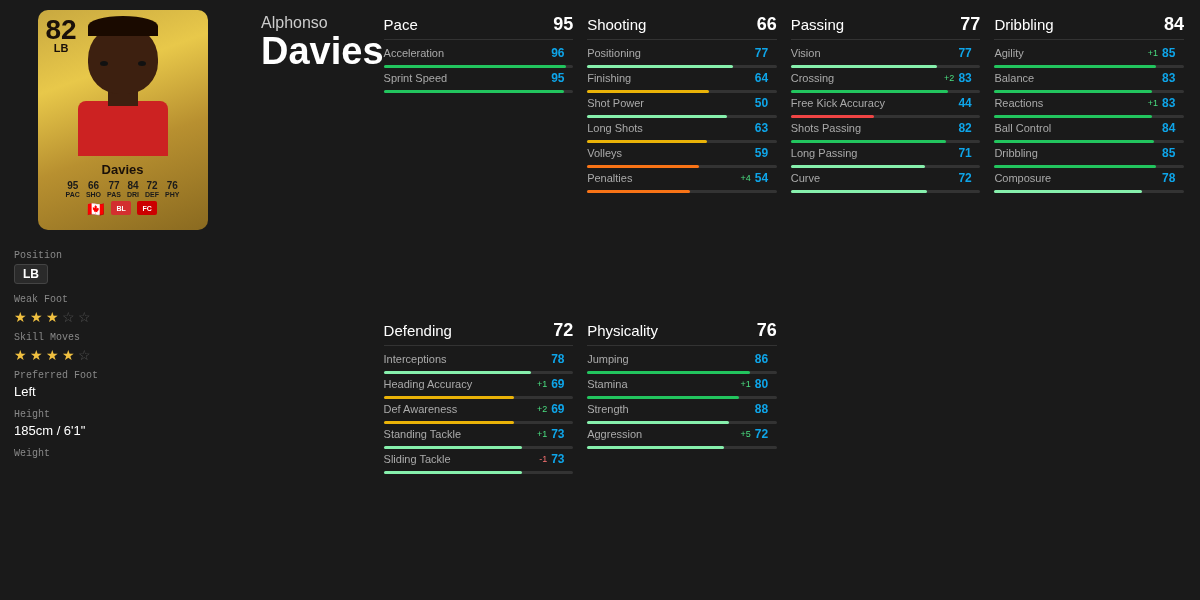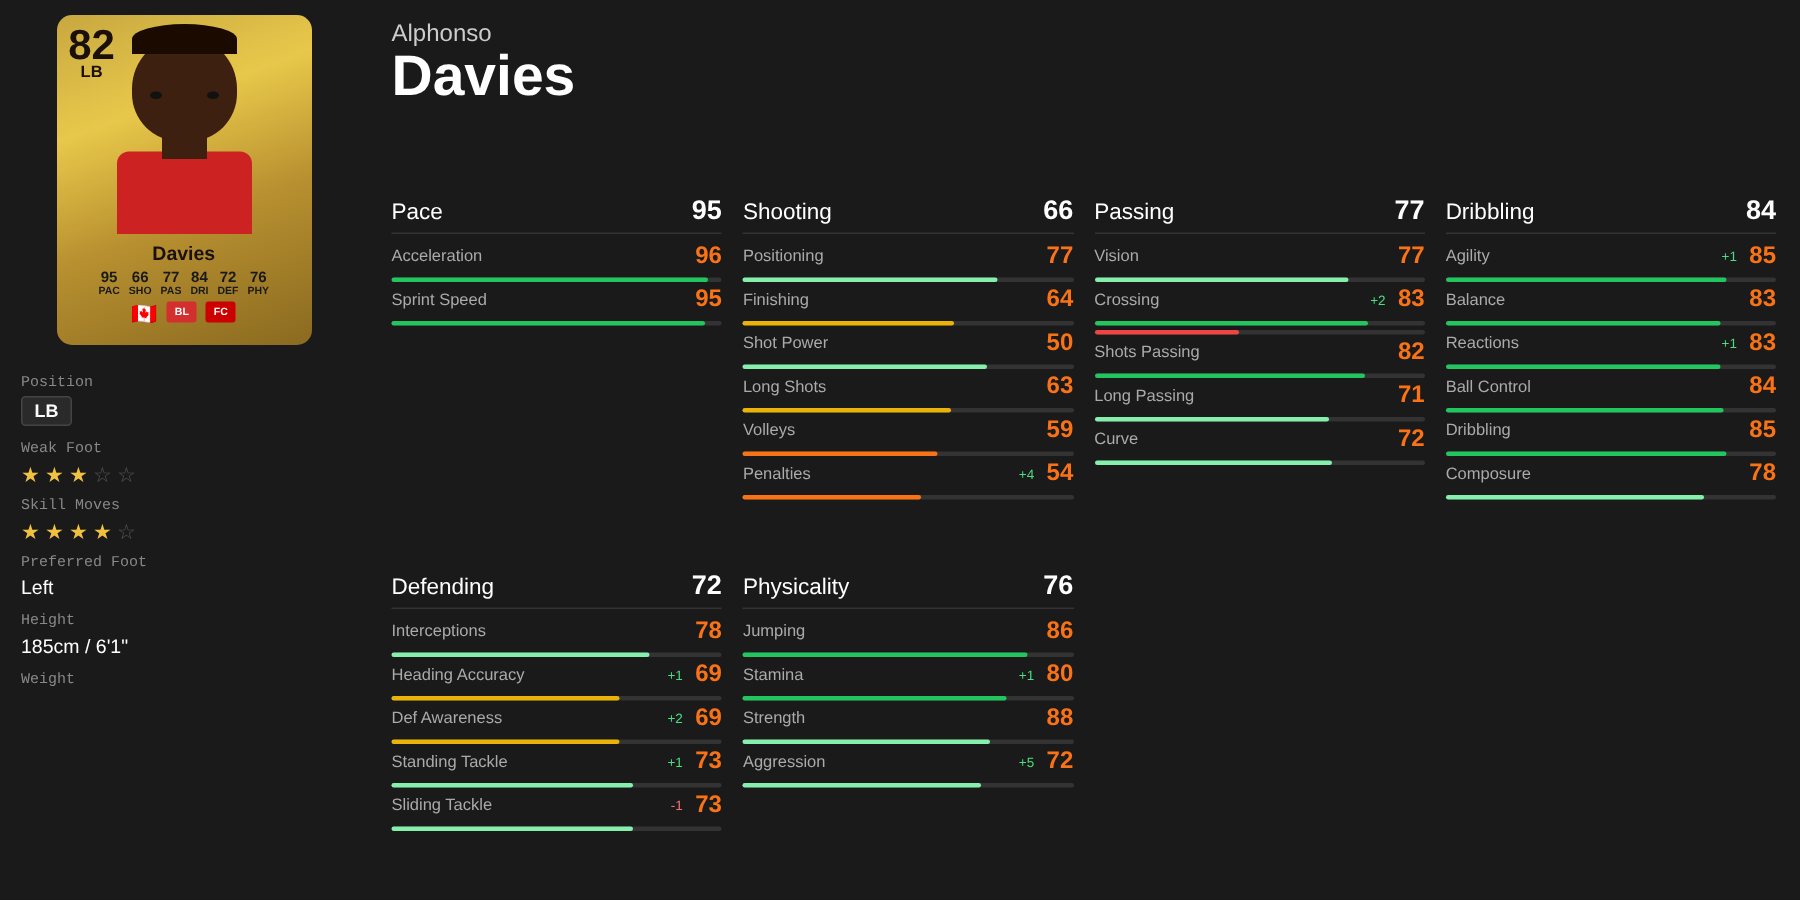--- a/index.html
+++ b/index.html
@@ -104,22 +104,20 @@
       display: inline-block;
     }
 
     .star-filled::before { content: '★'; color: #f0c040; font-size: 14px; }
     .star-empty::before { content: '☆'; color: #555; font-size: 14px; }
 
     .right-content {
       flex: 1;
       padding: 14px 16px;
       display: flex;
-      flex-direction: column;
-      gap: 48px;
     }
 
     .player-header {
       margin-bottom: 12px;
     }
 
     .player-first-name {
       font-size: 16px;
       color: #ccc;
       font-weight: 400;
@@ -184,25 +182,25 @@
       color: #4ade80;
       min-width: 18px;
       text-align: right;
     }
 
     .stat-modifier.neg {
       color: #f87171;
     }
 
     .stat-val {
-      font-size: 16px;
+      font-size: 12px;
       font-weight: 700;
-      color: #f97316;
+      color: #0ea5e9;
       min-width: 22px;
-      text-align: right;
+      text-align: left;
     }
 
     .stat-bar-container {
       width: 100%;
       height: 3px;
       background: #333;
       border-radius: 2px;
       margin-bottom: 3px;
     }
 
@@ -459,20 +457,25 @@
           <div class="stat-row">
             <span class="stat-name">Crossing</span>
             <span class="stat-modifier">+2</span>
             <span class="stat-val">83</span>
           </div>
           <div class="stat-bar-container">
             <div class="stat-bar" style="width: 83%; background: rgb(34, 197, 94);"></div>
           </div>
         </div>
         <div>
+          <div class="stat-row">
+            <span class="stat-name">Free Kick Accuracy</span>
+            <span class="stat-modifier"></span>
+            <span class="stat-val">44</span>
+          </div>
           <div class="stat-bar-container">
             <div class="stat-bar" style="width: 44%; background: rgb(239, 68, 68);"></div>
           </div>
         </div>
         <div>
           <div class="stat-row">
             <span class="stat-name">Shots Passing</span>
             <span class="stat-modifier"></span>
             <span class="stat-val">82</span>
           </div>

